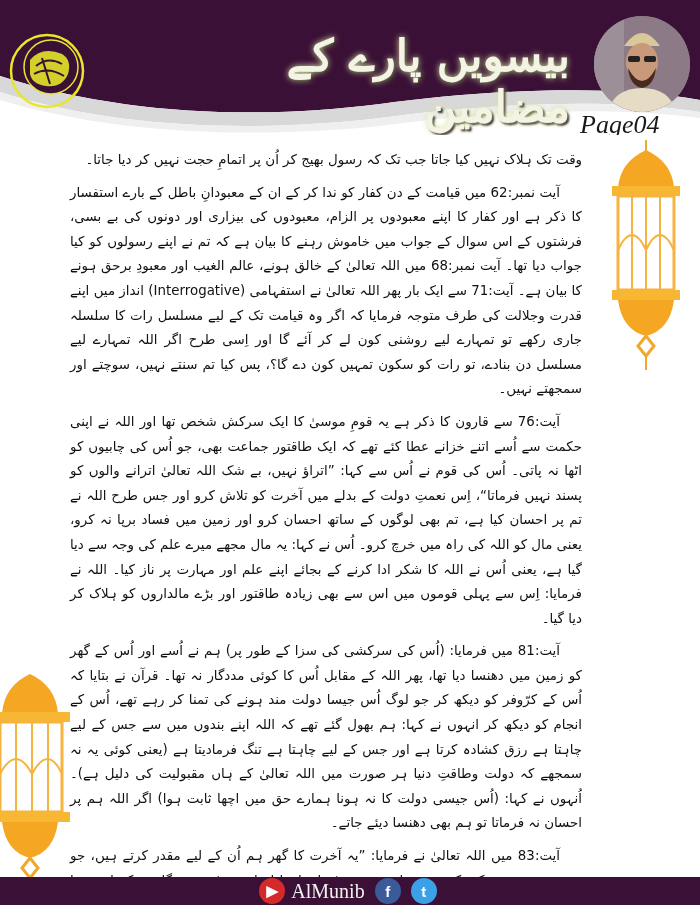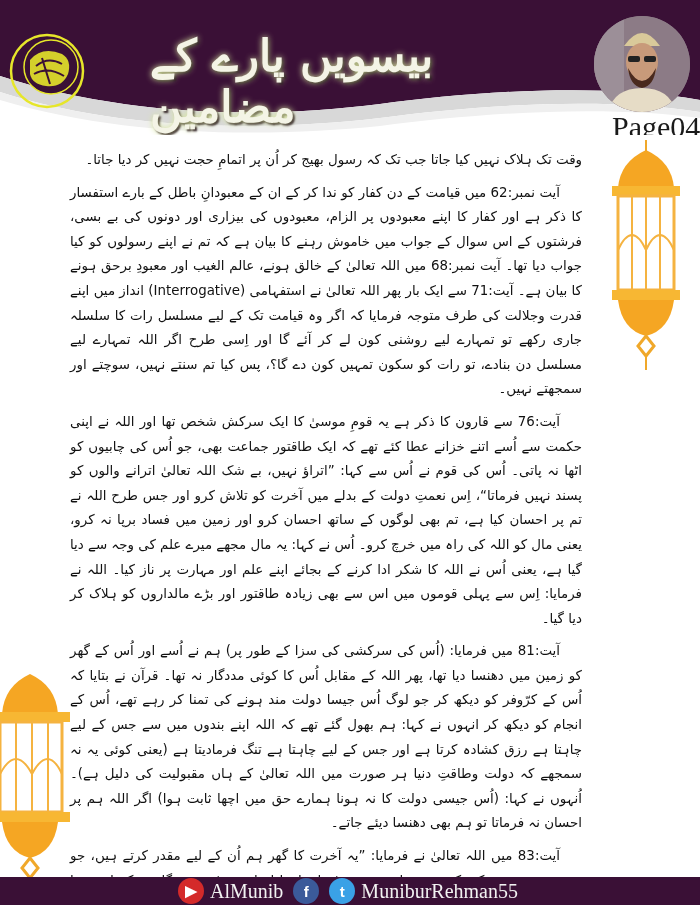--- a/index.html
+++ b/index.html
@@ -1,22 +1,22 @@
 <!DOCTYPE html>
 <html><head>
   <meta charset="utf-8">
   <style>
     html, body { margin: 0; padding: 0; }
     body { width: 700px; height: 905px; position: relative; overflow: hidden; background: #ffffff; font-family: "DejaVu Sans", sans-serif; }
     .header { position: absolute; left: 0; top: 0; width: 700px; height: 135px; overflow: hidden; }
     .header svg.bg { position: absolute; left: 0; top: 0; }
-    .title { position: absolute; left: 150px; top: 30px; width: 420px; text-align: left; direction: rtl; font-family: "DejaVu Serif", serif; font-size: 44px; font-weight: bold; color: #f4f4e6; text-shadow: 0 0 6px #d8e6a0, 2px 2px 2px #1a0616; letter-spacing: 1px; }
+    .title { position: absolute; left: 150px; top: 30px; width: 420px; text-align: right; direction: rtl; font-family: "DejaVu Serif", serif; font-size: 44px; font-weight: bold; color: #f4f4e6; text-shadow: 0 0 6px #d8e6a0, 2px 2px 2px #1a0616; letter-spacing: 1px; }
     .logo { position: absolute; left: 6px; top: 30px; width: 82px; height: 82px; }
     .avatar { position: absolute; left: 594px; top: 16px; width: 96px; height: 96px; border-radius: 50%; overflow: hidden; background: #8a7a84; }
-    .page-label { position: absolute; left: 612px; top: 110px; font-family: "Liberation Serif", serif; font-size: 30px; color: #1a1a1a; }
+    .page-label { position: absolute; left: 580px; top: 110px; font-family: "Liberation Serif", serif; font-size: 26px; color: #1a1a1a; font-style: italic; }
     .content { position: absolute; left: 62px; top: 140px; width: 528px; direction: rtl; text-align: justify; font-family: "DejaVu Sans", sans-serif; font-size: 13.4px; line-height: 24.6px; color: #111; }
     .content p { margin: 8px; }
     .content p.indent { text-indent: 22px; }
     .lantern { position: absolute; }
     .lantern-right { left: 598px; top: 140px; width: 96px; height: 230px; }
     .lantern-left { left: 0px; top: 670px; width: 72px; height: 210px; }
     .footer { position: absolute; left: 0; top: 877px; width: 700px; height: 28px; background: #3a1036; display: flex; align-items: center; justify-content: center; gap: 6px; font-family: "Liberation Serif", serif; font-size: 20px; color: #f2f2f2; }
     .footer .item { display: flex; align-items: center; gap: 6px; margin-right: 4px; }
     .footer .icon { width: 26px; height: 26px; border-radius: 50%; display: flex; align-items: center; justify-content: center; font-family: "Liberation Sans", sans-serif; font-weight: bold; font-size: 15px; color: #fff; }
     .icon-yt { background: #d42a2a; }
@@ -98,15 +98,14 @@
 <div class="footer">
   <div class="item">
     <span class="icon icon-yt">▶</span>
     <span>AlMunib</span>
   </div>
   <div class="item">
     <span class="icon icon-fb">f</span>
   </div>
   <div class="item">
     <span class="icon icon-tw">t</span>
-    <span>MuniburRehman55</span>
   </div>
 </div>
 
 </body></html>

